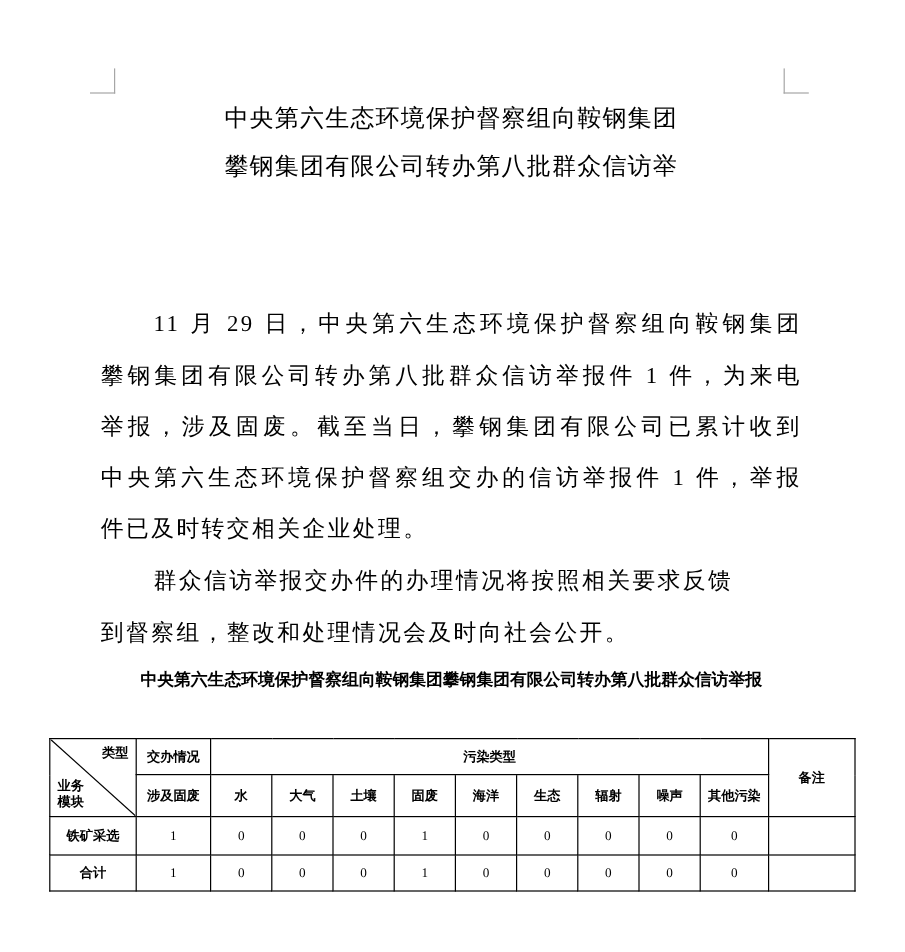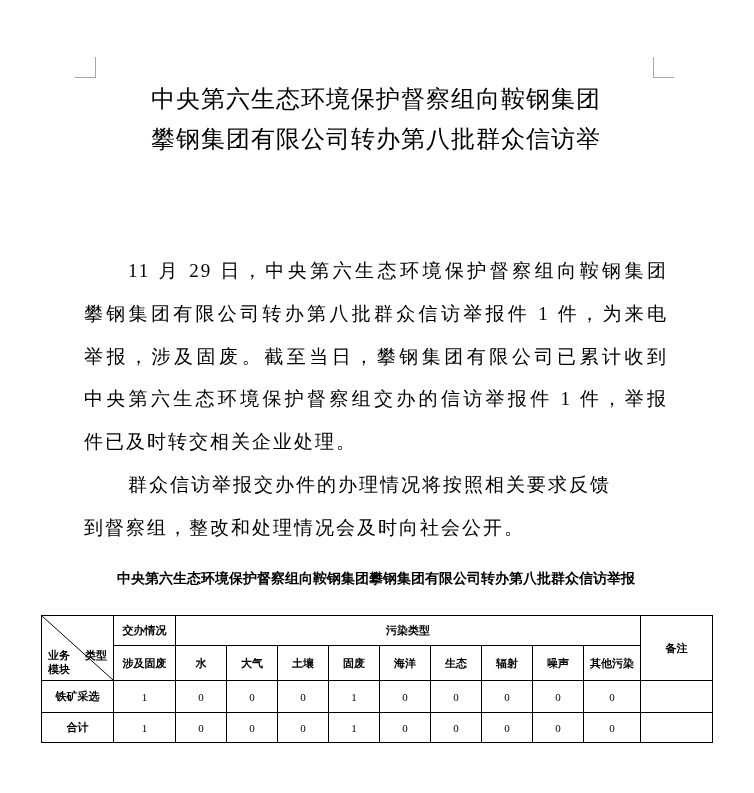--- a/index.html
+++ b/index.html
@@ -16,21 +16,21 @@
   
   .crop-mark { position: absolute; width: 20px; height: 20px; }
   .crop-mark.left  { left: 75px;  top: 57px; border-right: 1px solid #a6a6a6; border-bottom: 1px solid #a6a6a6; }
   .crop-mark.right { left: 653px; top: 57px; border-left: 1px solid #a6a6a6; border-bottom: 1px solid #a6a6a6; }
 
   
   .doc-title {
     position: absolute;
     left: 84px; top: 79px; width: 584px;
     text-align: center;
-    font-size: 24px;
+    font-size: 20px;
     line-height: 40px;
     letter-spacing: 1px;
     font-weight: normal;
   }
 
   
   .body-text {
     position: absolute;
     left: 84px; top: 250px; width: 584px;
     font-size: 19px;
@@ -50,21 +50,21 @@
 
   
   .table-caption {
     position: absolute;
     left: 84px; top: 556px; width: 584px;
     font-family: "Liberation Sans", "DejaVu Sans", sans-serif;
     font-weight: bold;
     font-size: 14px;
     text-align: center;
   }
-  .table-caption .cap-line { line-height: 20px; white-space: nowrap; margin-top: 12px; }
+  .table-caption .cap-line { line-height: 20px; white-space: nowrap; }
 
   
   table.stats {
     position: absolute;
     left: 41px; top: 615px;
     width: 671px;
     border-collapse: collapse;
     table-layout: fixed;
     font-family: "Liberation Sans", "DejaVu Sans", sans-serif;
     font-size: 11px;
@@ -76,21 +76,21 @@
     padding: 0;
     font-weight: bold;
     overflow: hidden;
   }
   table.stats td.num {
     font-family: "Liberation Serif", "DejaVu Serif", serif;
     font-weight: normal;
   }
   td.diag { position: relative; }
   td.diag svg { position: absolute; left: 0; top: 0; width: 100%; height: 100%; display: block; }
-  .diag-top    { position: absolute; top: 4px; right: 6px; margin-top: 28px; }
+  .diag-top    { position: absolute; top: 4px; right: 6px; }
   .diag-bottom { position: absolute; bottom: 4px; left: 6px; white-space: pre-line; text-align: center; line-height: 14px; }
 </style>
 </head>
 <body>
 
 <div class="page">
 
   <div class="crop-mark left"></div>
   <div class="crop-mark right"></div>
 

